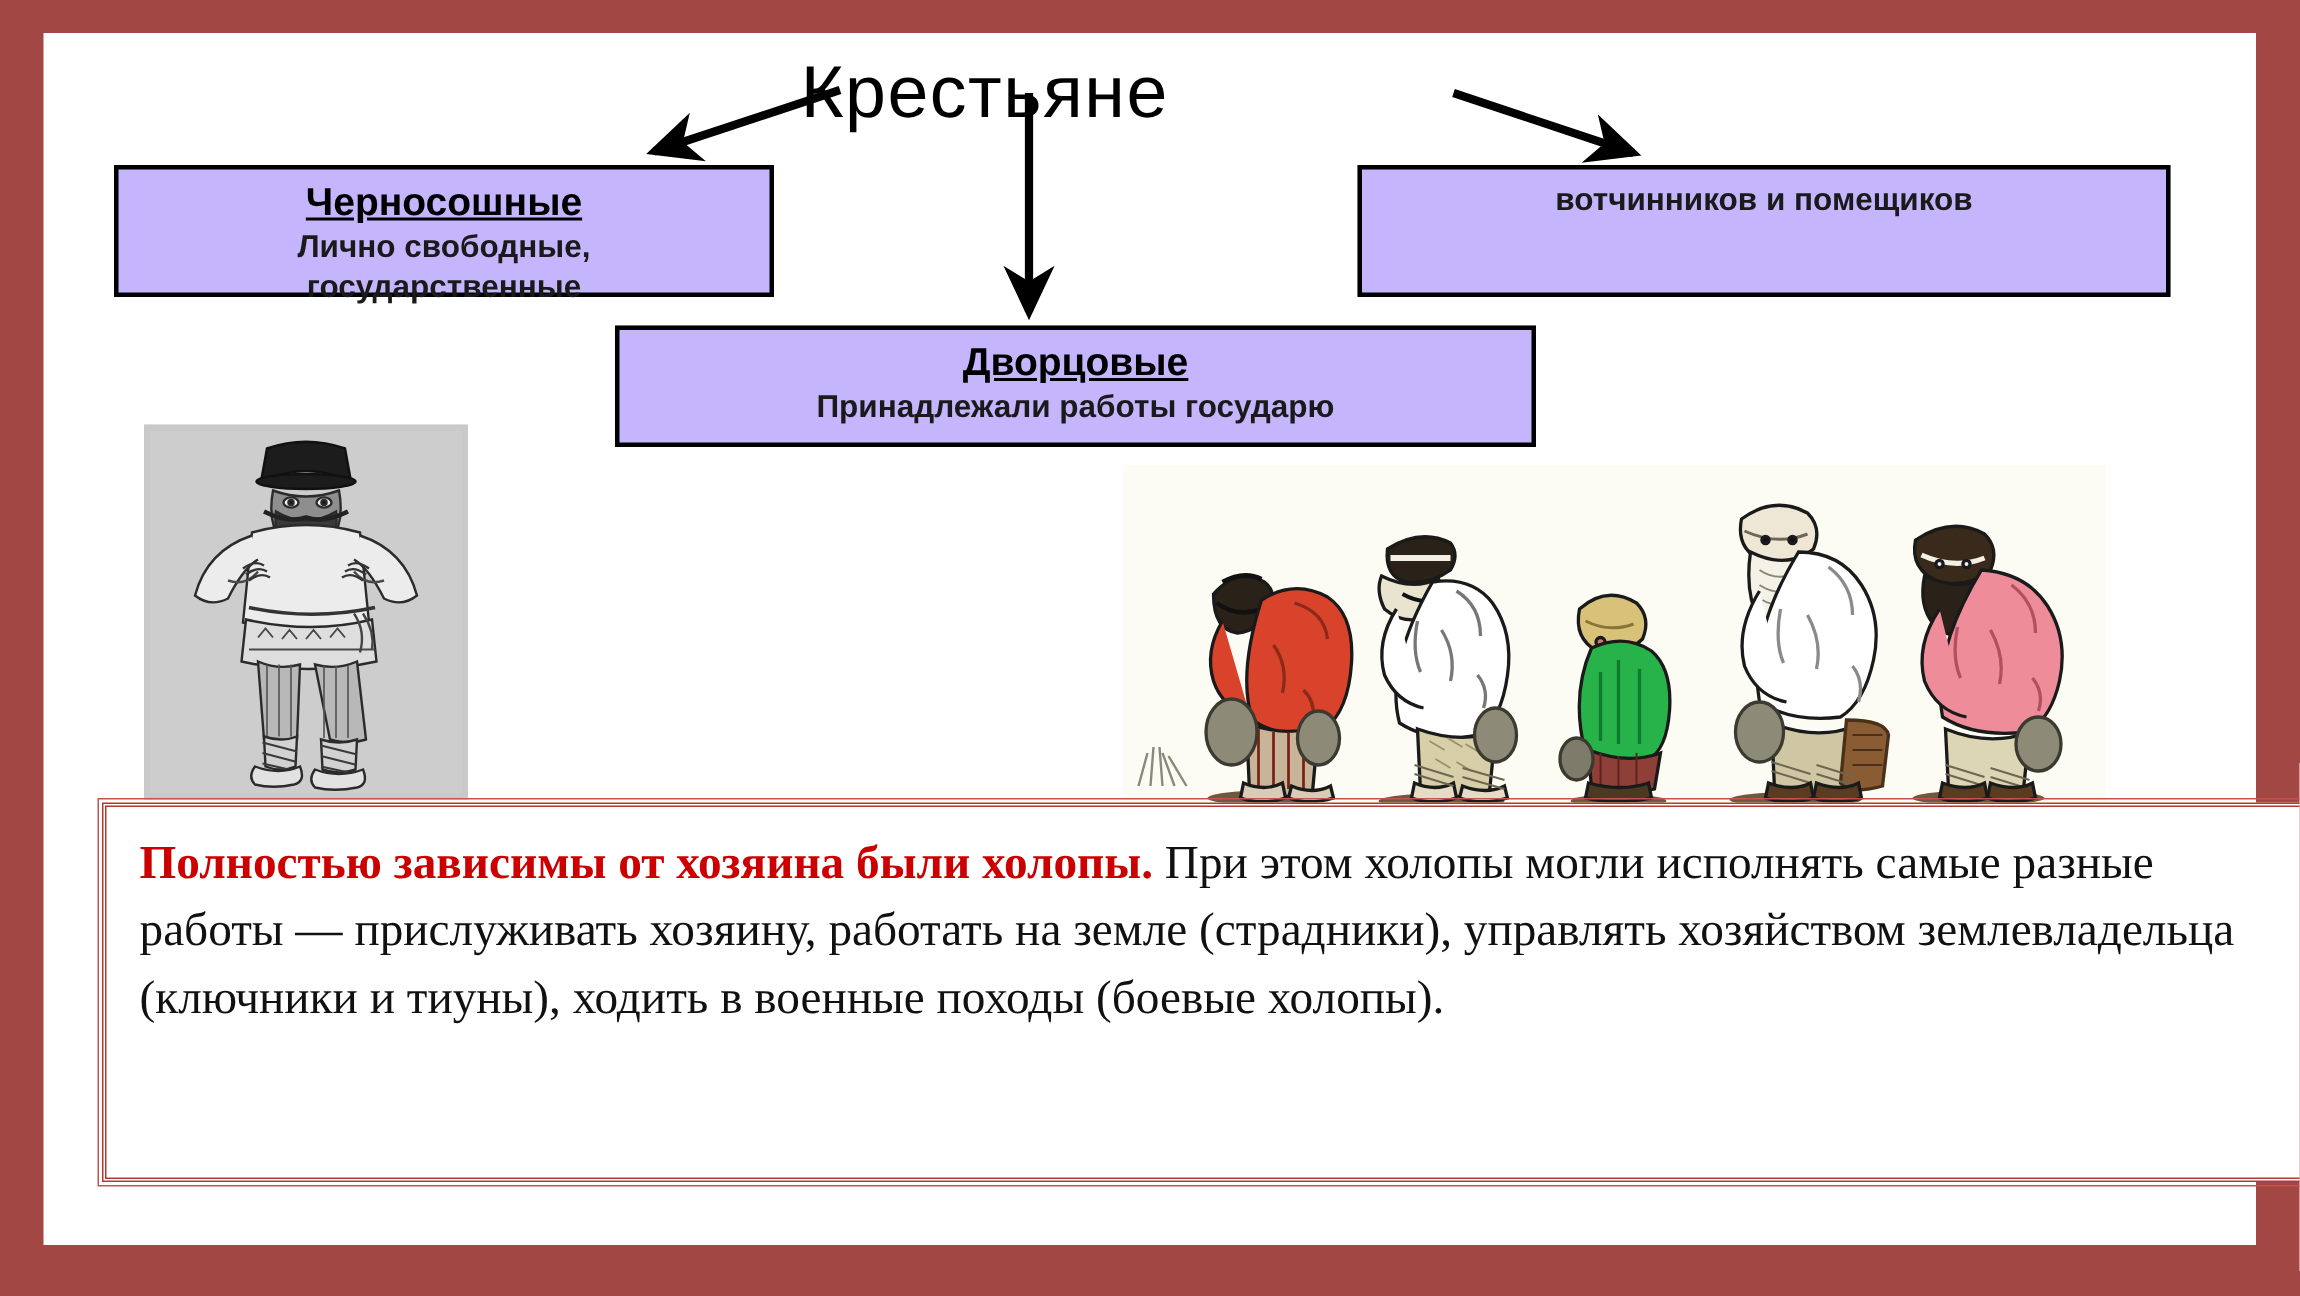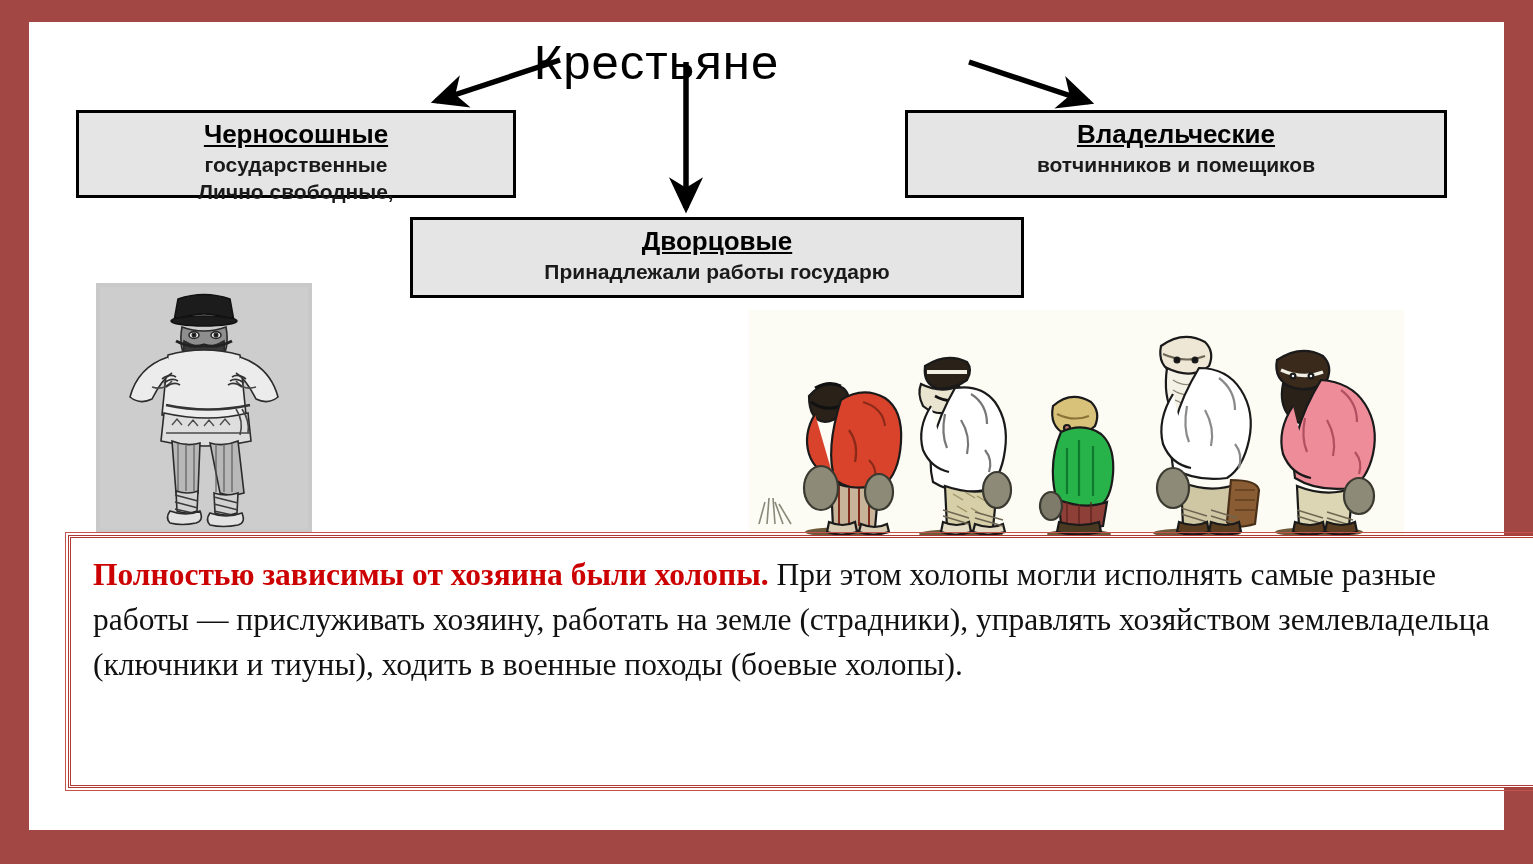--- a/index.html
+++ b/index.html
@@ -31,21 +31,21 @@
   }
   .title span{display:inline-block;transform:translateX(-110px);}
 
   
   .arrows{position:absolute;left:0;top:0;width:1475px;height:300px;pointer-events:none;}
 
   
   .box{
     position:absolute;
     border:3px solid #000;
-    background:#e5e5e5;
+    background:#c4b5fd;
     box-sizing:border-box;
     text-align:center;
     padding-top:6px;
   }
   .box .hd{
     font-size:26px;
     font-weight:bold;
     text-decoration:underline;
     color:#000;
     line-height:1.18;
@@ -131,26 +131,25 @@
       <line x1="657" y1="40" x2="657" y2="186" stroke="#000" stroke-width="5.5" marker-end="url(#ah)"></line>
     </g>
 
     <g>
       <line x1="940" y1="40" x2="1060" y2="80" stroke="#000" stroke-width="5.5" marker-end="url(#ah)"></line>
     </g>
   </svg>
 
   <div class="box" id="box-left">
     <div class="hd">Черносошные</div>
+    <div class="sub">Лично свободные,</div>
     <div class="sub">государственные</div>
-    <div class="sub">Лично свободные,</div>
   </div>
 
   <div class="box" id="box-right">
-    <div class="hd">Владельческие</div>
     <div class="sub">вотчинников и помещиков</div>
   </div>
 
   <div class="box" id="box-middle">
     <div class="hd">Дворцовые</div>
     <div class="sub">Принадлежали работы государю</div>
   </div>
 
   <div class="engraving">
     <svg viewBox="0 0 216 250" width="216" height="250">

